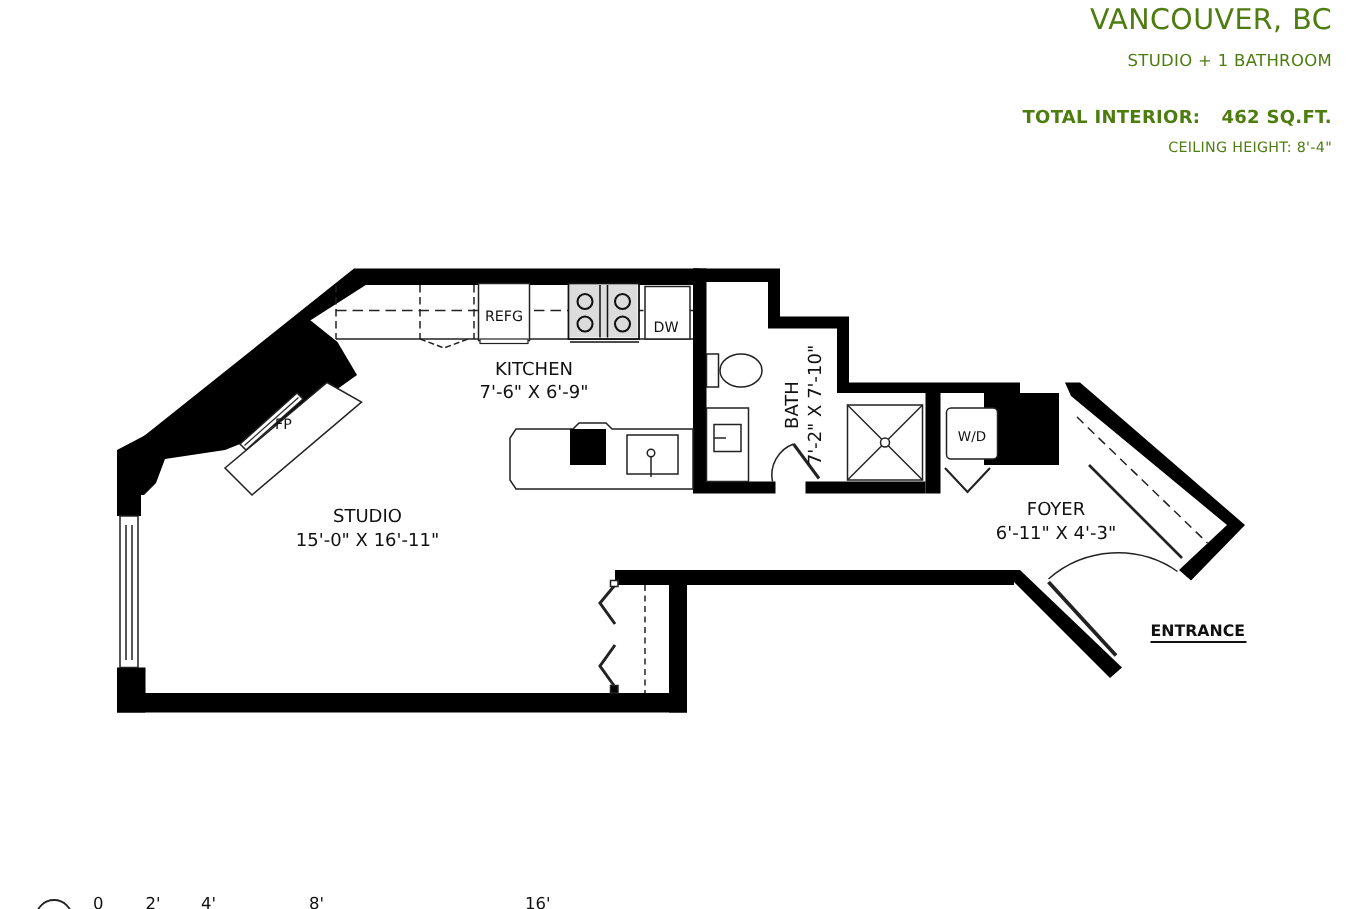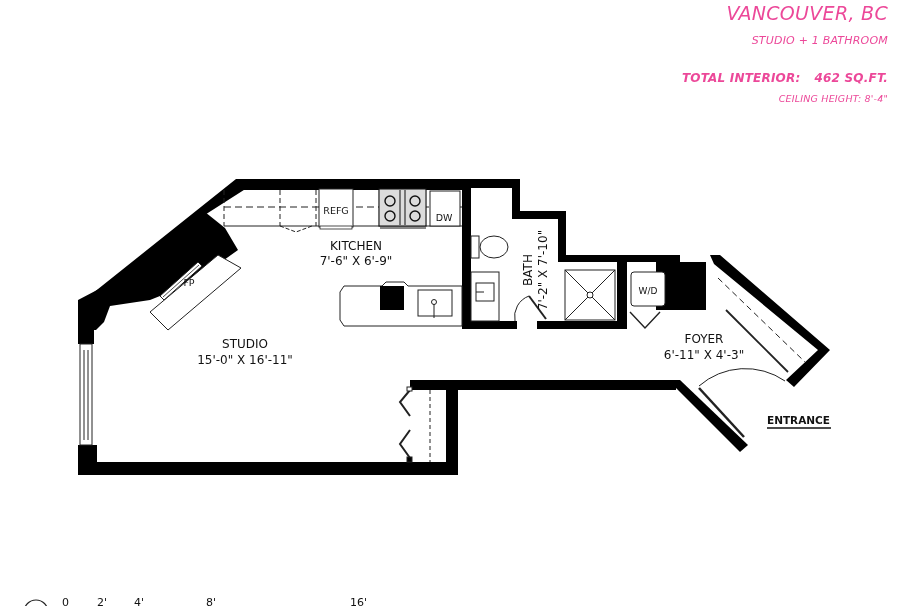--- a/index.html
+++ b/index.html
@@ -1,17 +1,17 @@
 <!DOCTYPE html>
 <html><head>
   <meta charset="utf-8">
   <style>
     html, body { margin: 0; padding: 0; background: #ffffff; }
     body { width: 910px; height: 606px; position: relative; overflow: hidden; font-family: "DejaVu Sans", sans-serif; color: #111; }
-    .hdr { position: absolute; right: 22px; text-align: right; color: #ec4899; white-space: nowrap; font-style: italic; }
+    .hdr { position: absolute; right: 22px; text-align: right; color: #4d7c0f; white-space: nowrap; }
     .city { top: 2px; font-size: 19px; letter-spacing: 0.3px; font-weight: normal; }
     .unit { top: 34px; font-size: 11px; letter-spacing: 0.2px; }
     .total { top: 71px; font-size: 12px; font-weight: bold; letter-spacing: 0.2px; text-align: center; }
     .total .val { margin-left: 14px; }
     .ceiling { top: 93px; font-size: 9.5px; letter-spacing: 0.2px; }
     svg { position: absolute; left: 0; top: 0; }
     .lbl { font-family: "DejaVu Sans", sans-serif; fill: #111; }
     .entrance { font-family: "DejaVu Sans", sans-serif; font-weight: bold; font-size: 10.5px; fill: #111; }
   </style>
 </head>

